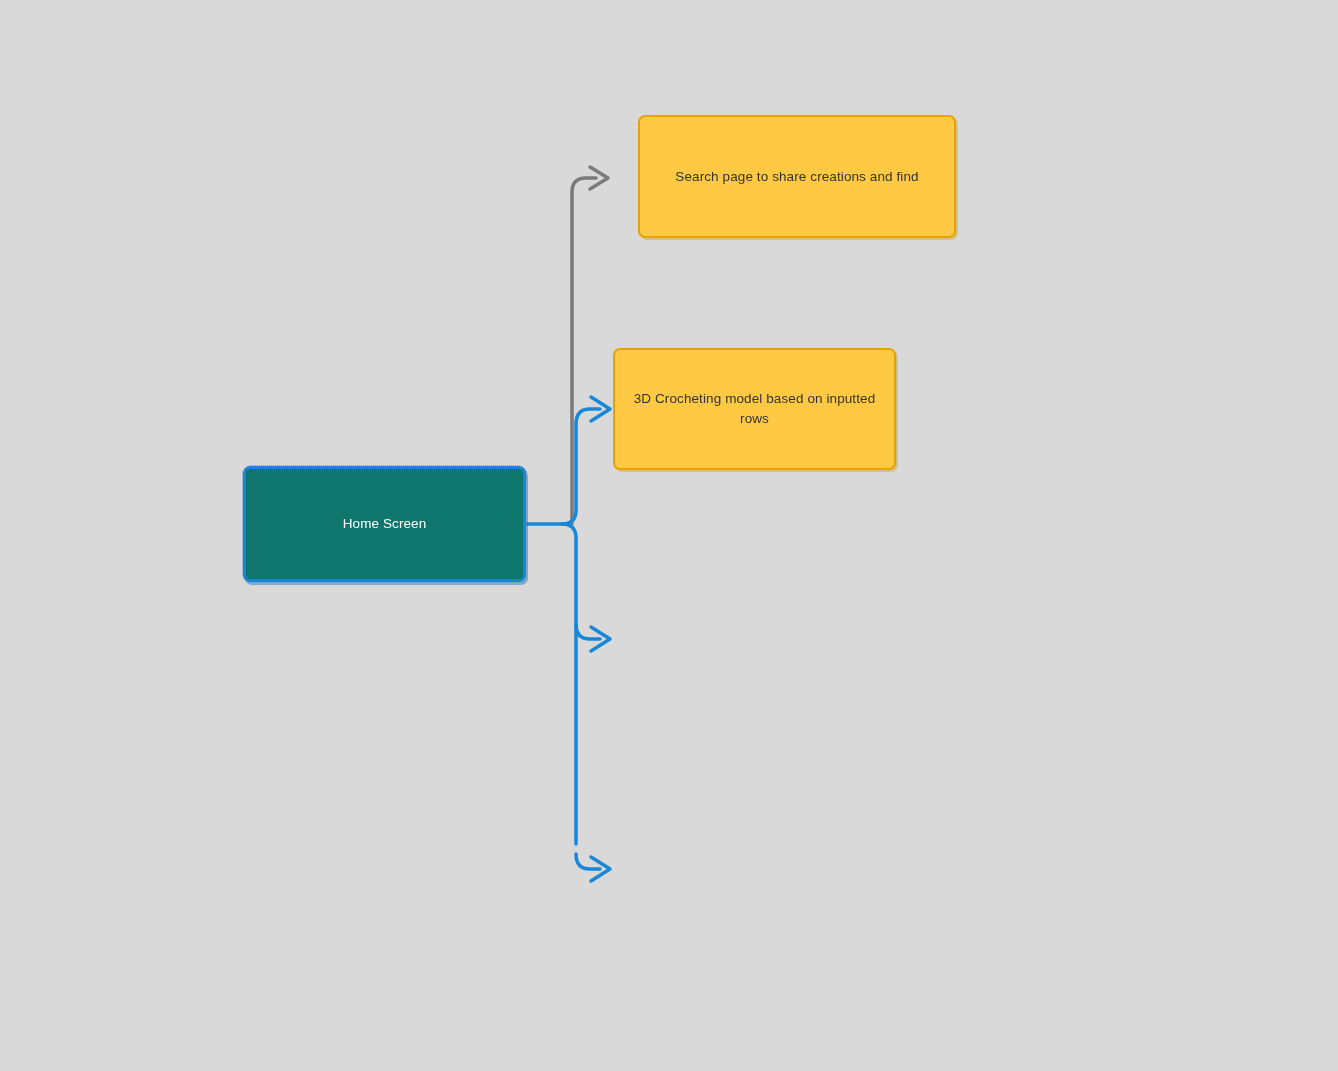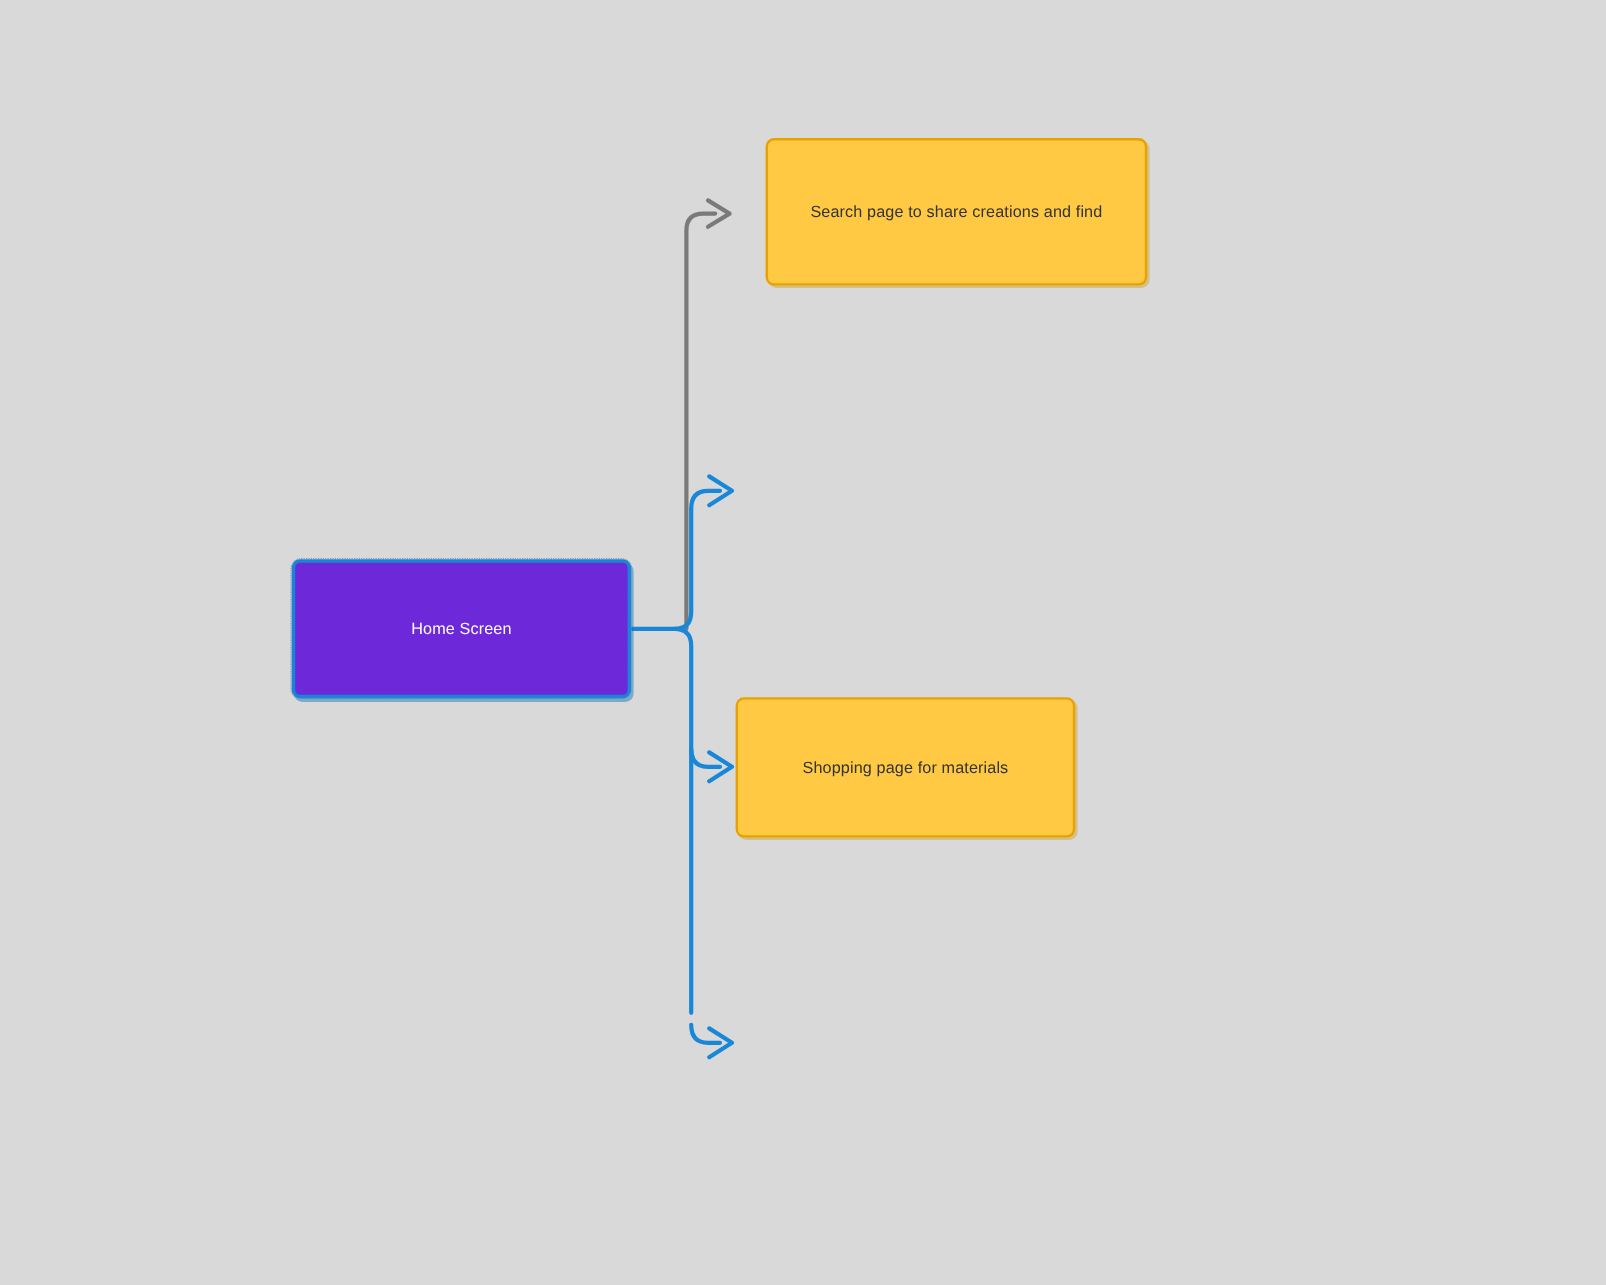--- a/index.html
+++ b/index.html
@@ -48,21 +48,21 @@
   .node-yellow {
     background: #ffc943;
     border: 2px solid #e8a200;
     box-shadow: 2px 2px 0 0 rgba(200,150,0,0.35);
   }
   .node-yellow .node-label {
     color: #333333;
   }
   
   .node-blue {
-    background: #6d28d9;
+    background: #0f766e;
     border: 3px solid #1a84d6;
     box-shadow: 2px 3px 0 0 rgba(20,110,180,0.45);
   }
   .node-blue .node-label {
     color: #ffffff;
   }
   .sel-dots {
     position: absolute;
     left: -4px;
     top: -4px;
@@ -108,19 +108,19 @@
 
   <div class="node node-blue" style="left:243px; top:466px; width:283px; height:116px;">
     <div class="sel-dots"></div>
     <span class="node-label">Home Screen</span>
   </div>
 
   <div class="node node-yellow" style="left:638px; top:115px; width:318px; height:123px;">
     <span class="node-label">Search page to share creations and find</span>
   </div>
 
+  <div class="node node-yellow" style="left:613px; top:348px; width:283px; height:122px;">
+    <span class="node-label">3D Crocheting model based on inputted rows</span>
+  </div>
 
-  <div class="node node-yellow" style="left:613px; top:581px; width:283px; height:117px;">
-    <span class="node-label">Shopping page for materials</span>
-  </div>
 
 
 </div>
 
 </body></html>

